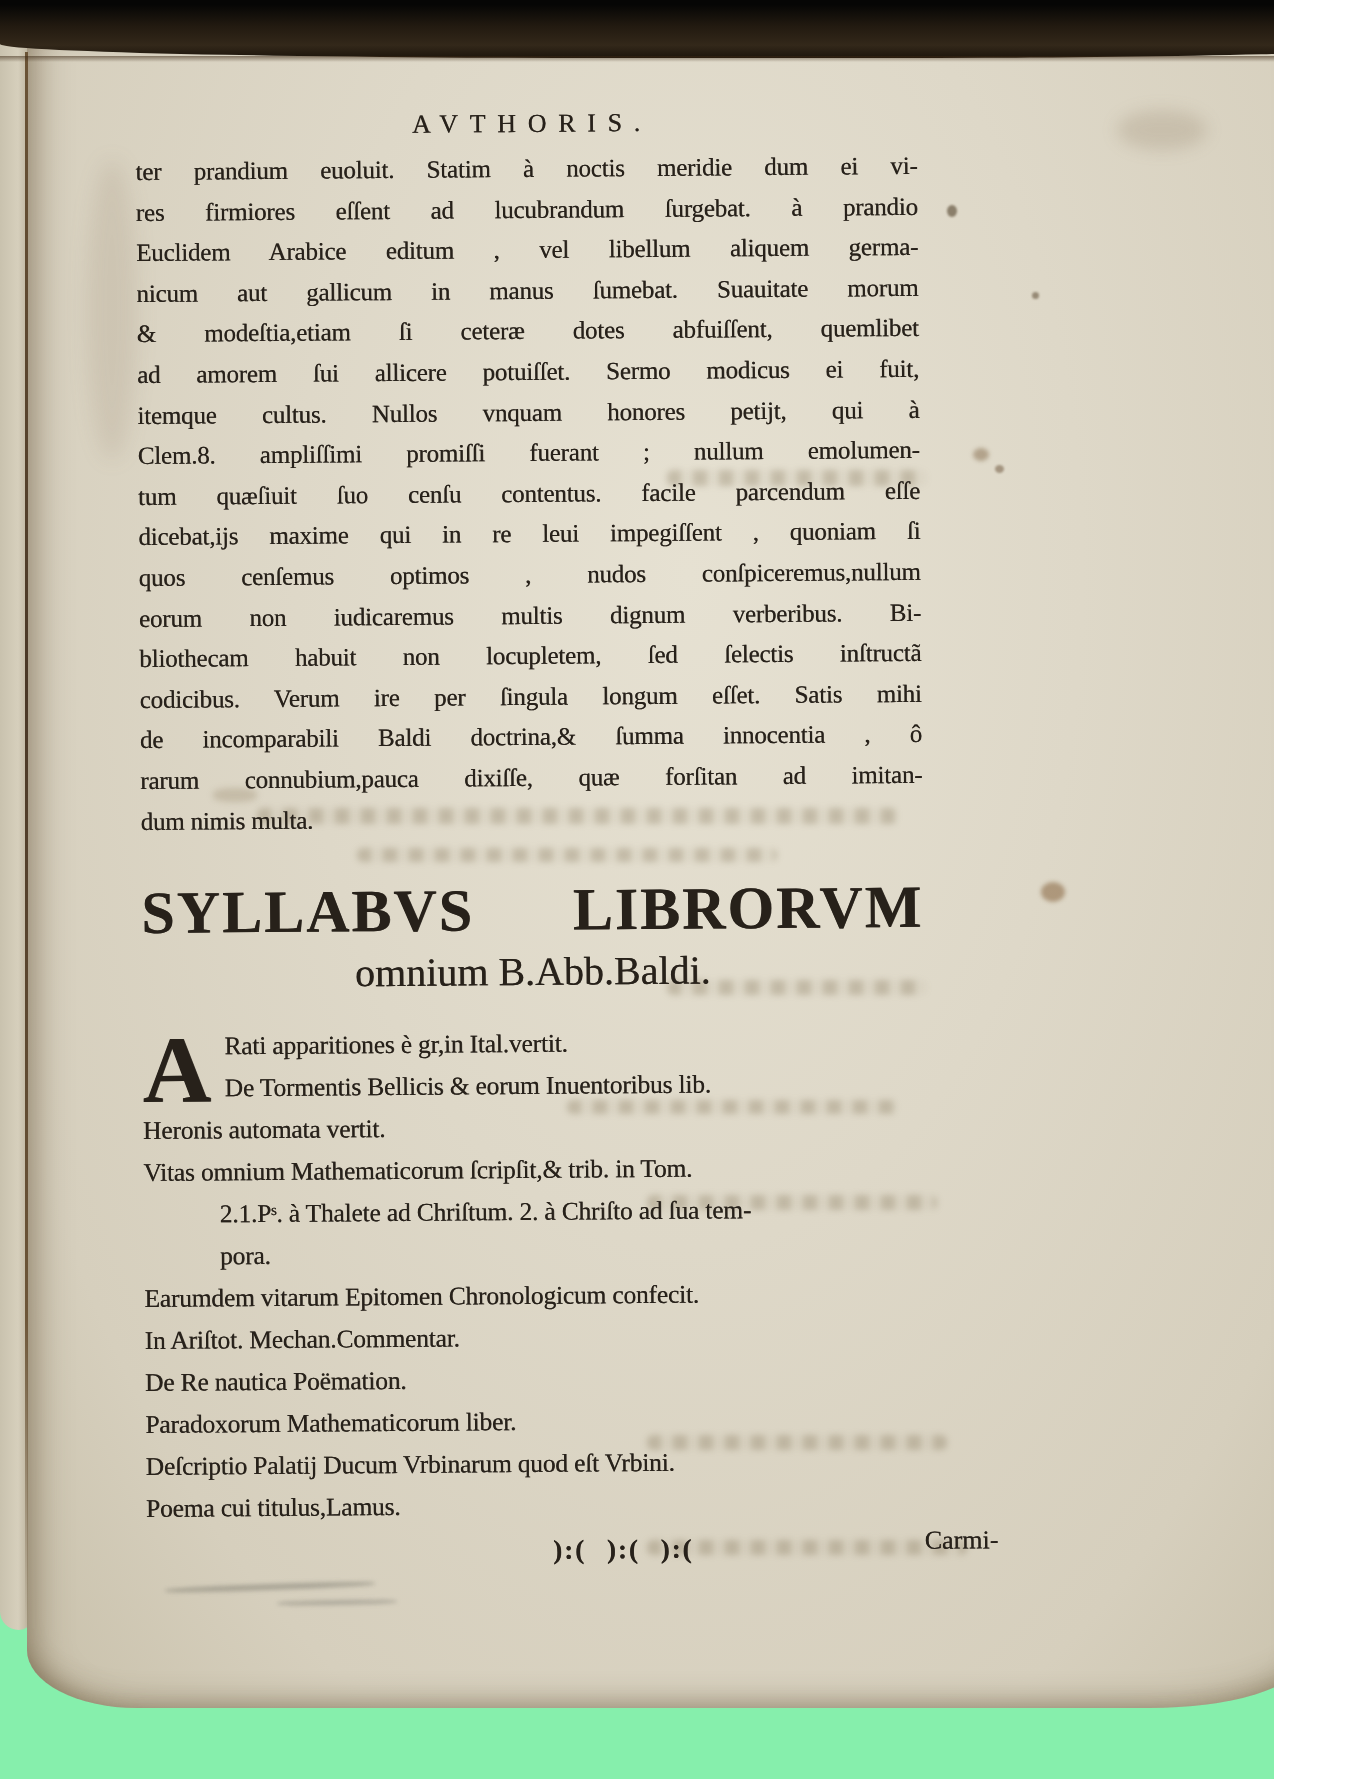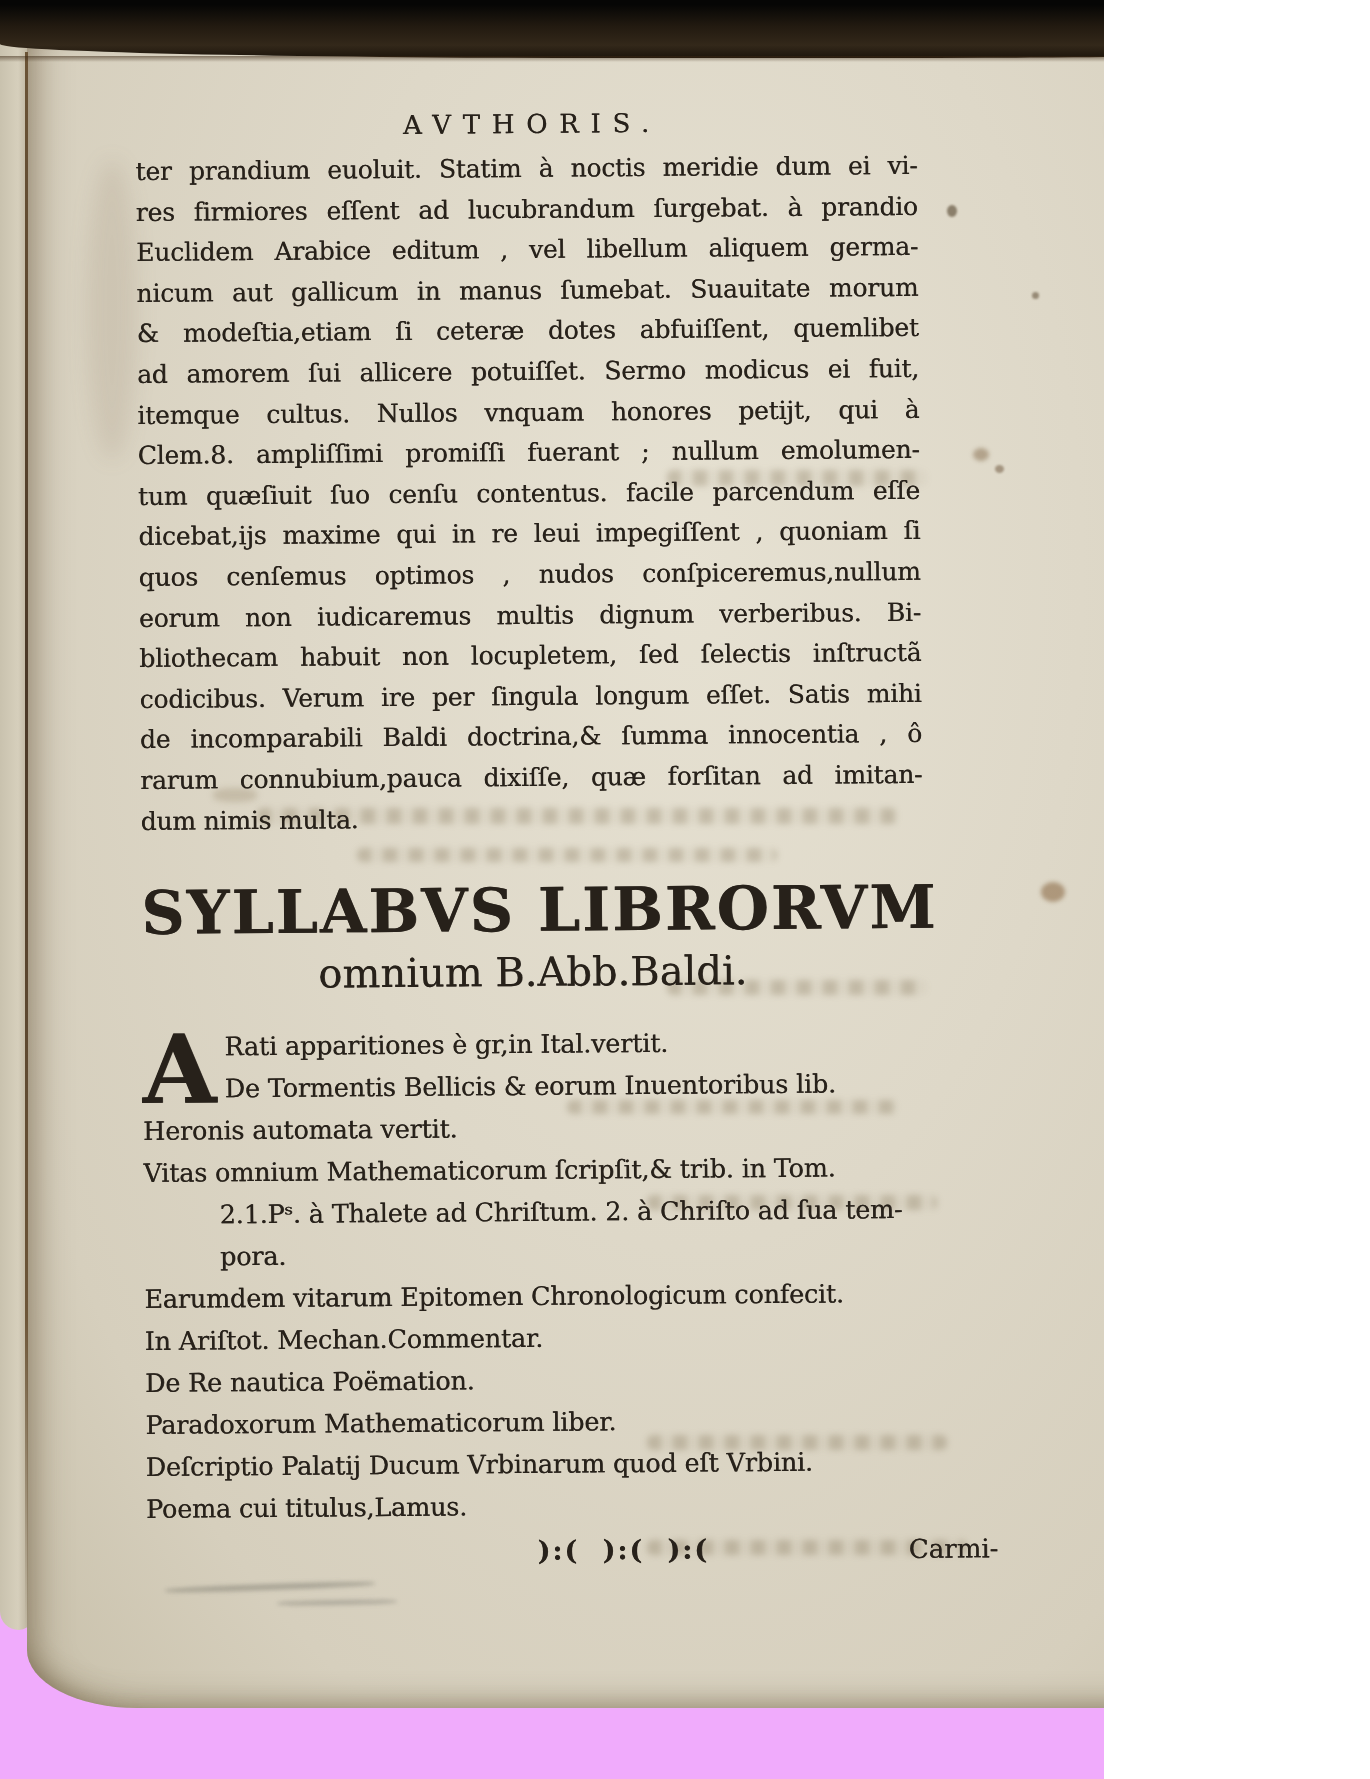--- a/index.html
+++ b/index.html
@@ -1,17 +1,17 @@
 <!DOCTYPE html>
 <html><head>
 <meta charset="utf-8">
 <style>
   html,body{margin:0;padding:0;}
   body{font-family:"DejaVu Serif", serif;}
-  .scan{position:relative;width:1104px;height:1779px;overflow:hidden;background:#f0abfc;}
+  .scan{position:relative;width:1274px;height:1779px;overflow:hidden;background:#86efac;font-family:Liberation Serif, serif;}
 
   
   .top-band{position:absolute;left:0;top:0;width:1370px;height:58px;z-index:6;
     background:linear-gradient(#060605 8%, #221a10 45%, #33281a 78%, #1d150c 100%);
     border-bottom-left-radius:45% 14px;border-bottom-right-radius:35% 10px;}
   .top-band::after{content:"";position:absolute;left:0;bottom:-4px;width:100%;height:6px;
     background:linear-gradient(rgba(60,40,20,.55), rgba(60,40,20,0));}
 
   
   .left-strip{position:absolute;left:0;top:30px;width:30px;height:1600px;z-index:1;
@@ -55,21 +55,21 @@
 
   .book-list{margin-top:28px;font-size:25.5px;line-height:42px;letter-spacing:-0.2px;}
   .drop-wrap{position:relative;min-height:84px;}
   .drop-cap{position:absolute;left:0;top:2px;font-size:95px;line-height:84px;font-weight:bold;}
   .drop-line{margin-left:82px;white-space:nowrap;}
   .bline{white-space:nowrap;}
   .bline.ind{margin-left:76px;}
 
   .sig-row{position:relative;margin-top:8px;height:46px;font-size:27px;}
   .sig-mark{position:absolute;left:61%;transform:translateX(-50%);letter-spacing:2px;word-spacing:12px;font-weight:bold;}
-  .catchword{position:absolute;right:-70px;top:-6px;font-size:26px;margin-top:8px;}
+  .catchword{position:absolute;right:-70px;top:-6px;font-size:26px;}
 
   
   .stain{position:absolute;border-radius:50%;pointer-events:none;z-index:4;}
   .s1{left:920px;top:165px;width:10px;height:12px;background:rgba(70,52,30,.55);filter:blur(1px);}
   .s2{left:1005px;top:252px;width:7px;height:7px;background:rgba(80,60,35,.5);filter:blur(1px);}
   .s3{left:946px;top:408px;width:16px;height:13px;background:rgba(110,80,45,.4);filter:blur(2px);}
   .s4{left:968px;top:425px;width:9px;height:8px;background:rgba(90,65,38,.45);filter:blur(1px);}
   .s5{left:1014px;top:842px;width:24px;height:20px;background:rgba(125,88,48,.5);filter:blur(2px);}
   .s6{left:186px;top:748px;width:44px;height:14px;background:rgba(130,110,80,.25);filter:blur(3px);border-radius:40%;}
   .s7{left:138px;top:1544px;width:210px;height:6px;background:rgba(85,85,78,.35);filter:blur(2px);border-radius:40%;transform:rotate(-2deg);}

